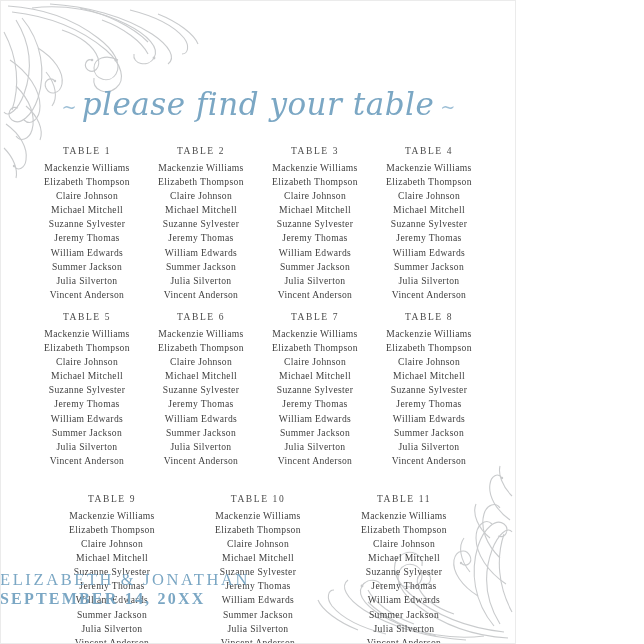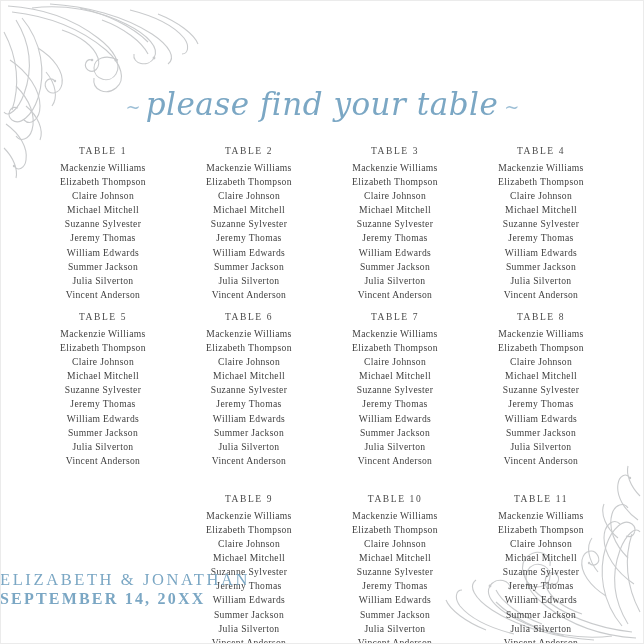--- a/index.html
+++ b/index.html
@@ -8,21 +8,21 @@
     background: #ffffff;
   }
   body {
     width: 644px;
     height: 644px;
     font-family: "Liberation Serif", serif;
     overflow: hidden;
   }
   #poster {
     position: relative;
-    width: 644px;
+    width: 516px;
     height: 644px;
     background: #ffffff;
     box-sizing: border-box;
   }
   
   #poster::after {
     content: "";
     position: absolute;
     left: 0; top: 0; right: 0; bottom: 0;
     border: 1px solid #ebebeb;
@@ -69,21 +69,21 @@
     letter-spacing: -1px;
   }
   .charts {
     position: absolute;
     left: 30px;
     right: 30px;
     top: 146px;
   }
   .row {
     display: flex;
-    justify-content: flex-end;
+    justify-content: center;
   }
   .row.row1 { margin-bottom: 10px; }
   .row.row2 { margin-bottom: 26px; }
   .table-block {
     width: 146px;
     text-align: center;
     padding: 0 2px;
     box-sizing: border-box;
   }
   .table-title {

